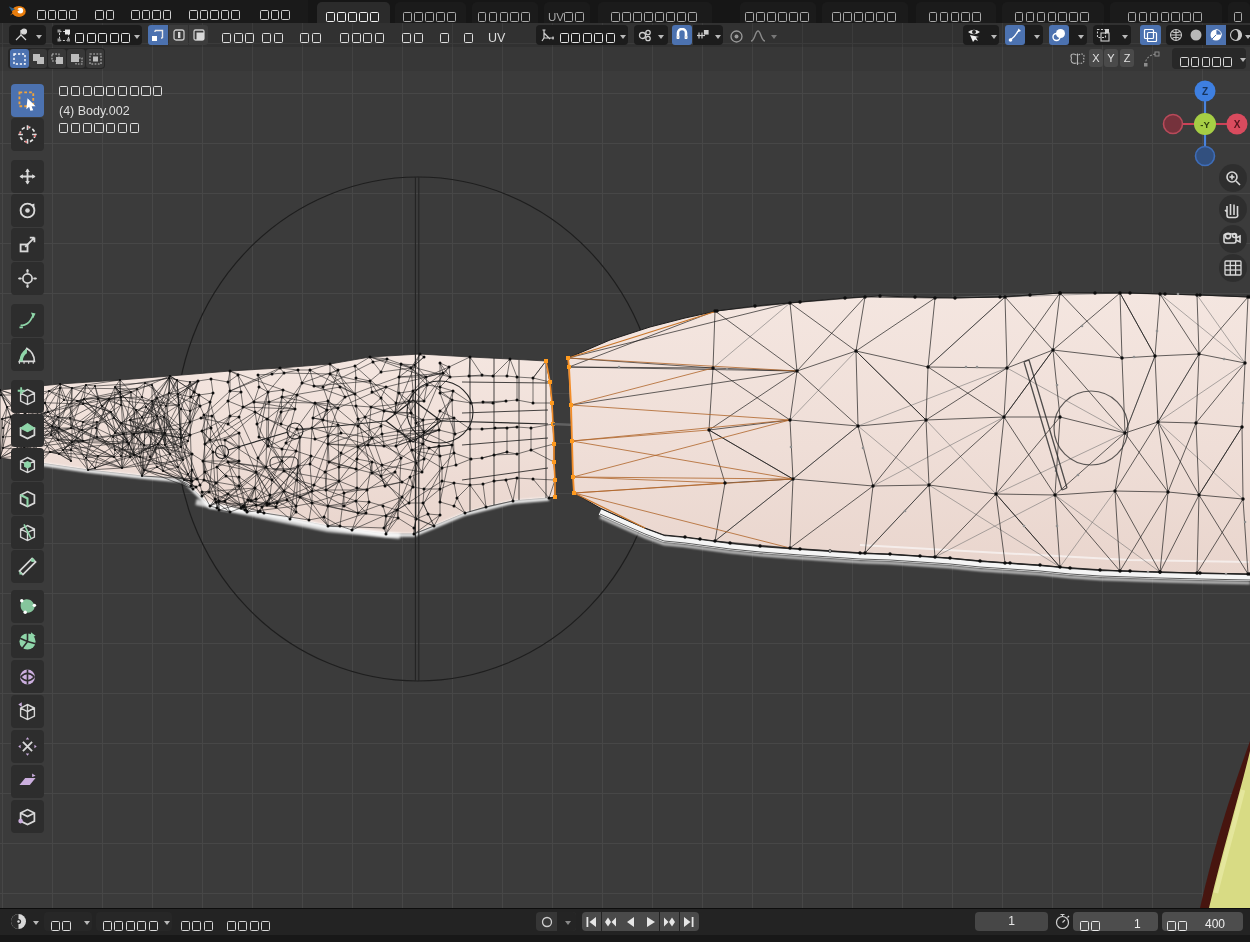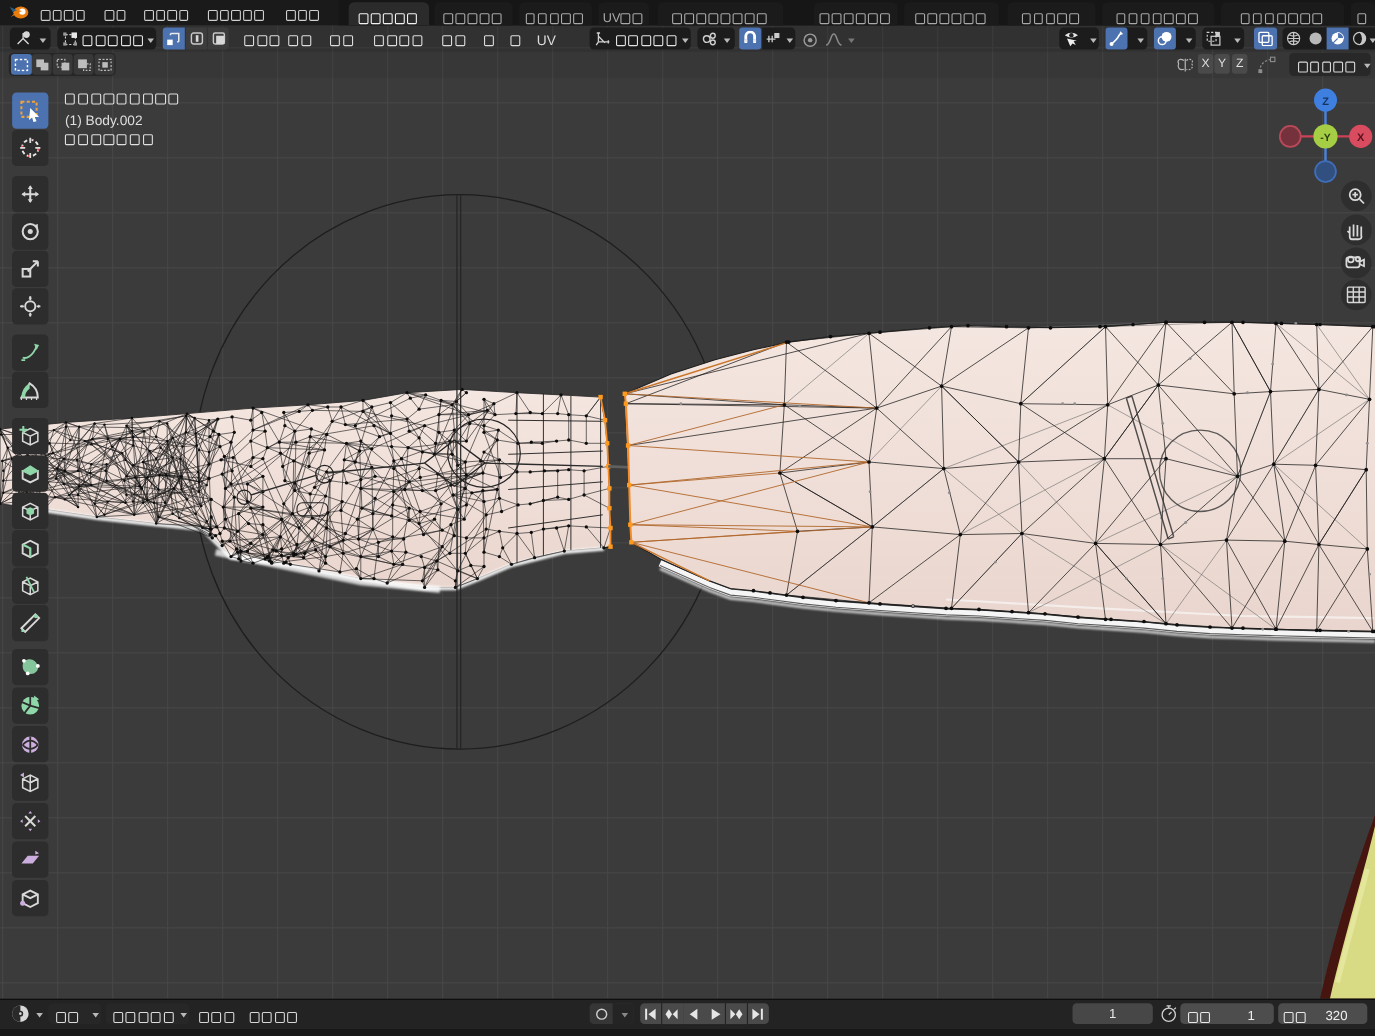--- a/index.html
+++ b/index.html
@@ -1004,21 +1004,21 @@
     <svg class="ab" style="left:16px;top:770px" width="23" height="23" viewBox="0 0 20 20">
       <path d="M3 13 L8 7 L17 7 L12 13 Z" fill="#cbaede"></path>
       <path d="M14 3 L17 5 L14 6 Z" fill="#cbaede"></path>
     </svg>
     <div class="tool" style="top:800px;background:#2d2d2d"></div>
     <svg class="ab" style="left:16px;top:805px" width="23" height="23" viewBox="0 0 20 20">
       <path d="M4 7 L10 4 L16 7 L16 14 L10 17 L4 14 Z M4 7 L10 10 L16 7" fill="none" stroke="#d8d8d8" stroke-width="1.5"></path>
       <circle cx="4" cy="14" r="2" fill="#cbaede"></circle>
     </svg>
 <div class="ab" style="left:59px;top:82px;"><i class="k" style="width:9.2px;height:10.5px;border-color:#e0e0e0;border-width:1.25px;margin-right:2.6px"></i><i class="k" style="width:9.2px;height:10.5px;border-color:#e0e0e0;border-width:1.25px;margin-right:2.6px"></i><i class="k" style="width:9.2px;height:10.5px;border-color:#e0e0e0;border-width:1.25px;margin-right:2.6px"></i><i class="k" style="width:9.2px;height:10.5px;border-color:#e0e0e0;border-width:1.25px;margin-right:2.6px"></i><i class="k" style="width:9.2px;height:10.5px;border-color:#e0e0e0;border-width:1.25px;margin-right:2.6px"></i><i class="k" style="width:9.2px;height:10.5px;border-color:#e0e0e0;border-width:1.25px;margin-right:2.6px"></i><i class="k" style="width:9.2px;height:10.5px;border-color:#e0e0e0;border-width:1.25px;margin-right:2.6px"></i><i class="k" style="width:9.2px;height:10.5px;border-color:#e0e0e0;border-width:1.25px;margin-right:2.6px"></i><i class="k" style="width:9.2px;height:10.5px;border-color:#e0e0e0;border-width:1.25px;margin-right:2.6px"></i></div>
-    <div class="ab" style="left:59px;top:101px;"><span style="color:#dedede;font-size:12.5px">(1) Body.002</span></div>
+    <div class="ab" style="left:59px;top:101px;"><span style="color:#dedede;font-size:12.5px">(4) Body.002</span></div>
     <div class="ab" style="left:59px;top:119px;"><i class="k" style="width:9.2px;height:10.5px;border-color:#e0e0e0;border-width:1.25px;margin-right:2.6px"></i><i class="k" style="width:9.2px;height:10.5px;border-color:#e0e0e0;border-width:1.25px;margin-right:2.6px"></i><i class="k" style="width:9.2px;height:10.5px;border-color:#e0e0e0;border-width:1.25px;margin-right:2.6px"></i><i class="k" style="width:9.2px;height:10.5px;border-color:#e0e0e0;border-width:1.25px;margin-right:2.6px"></i><i class="k" style="width:9.2px;height:10.5px;border-color:#e0e0e0;border-width:1.25px;margin-right:2.6px"></i><i class="k" style="width:9.2px;height:10.5px;border-color:#e0e0e0;border-width:1.25px;margin-right:2.6px"></i><i class="k" style="width:9.2px;height:10.5px;border-color:#e0e0e0;border-width:1.25px;margin-right:2.6px"></i></div>
 <svg class="ab" style="left:1158px;top:76px" width="92" height="210" viewBox="0 0 92 210">
 <g stroke-width="2.2">
         <line x1="47" y1="22" x2="47" y2="71" stroke="#4a83dd"></line>
         <line x1="20" y1="48" x2="75" y2="48" stroke="#cc4257"></line>
       </g>
 <circle cx="47" cy="15" r="10.5" fill="#3e7fe0"></circle>
       <text x="47" y="19" font-size="10" font-weight="bold" text-anchor="middle" fill="#16335c">Z</text>
 <circle cx="47" cy="80" r="9.5" fill="#32507f" stroke="#3e6db9" stroke-width="1.6"></circle>
 <circle cx="79" cy="48" r="10.5" fill="#d94b5e"></circle>
@@ -1106,15 +1106,15 @@
       <g fill="none" stroke="#cfcfcf" stroke-width="1.2">
         <circle cx="8.5" cy="9.5" r="6"></circle>
         <path d="M8.5 9.5 L11 7 M6.5 1.5 H10.5 M8.5 1.5 V3.5 M13.5 4.5 L15 3"></path>
       </g>
     </svg>
     <div class="bpill" style="left:1073px;top:912px;width:85px;height:19px;background:#4d4d4d"></div>
     <div class="ab" style="left:1080px;top:917px;"><i class="k" style="width:9px;height:10px;border-color:#e8e8e8;border-width:1.25px;margin-right:2.4px"></i><i class="k" style="width:9px;height:10px;border-color:#e8e8e8;border-width:1.25px;margin-right:2.4px"></i></div>
     <div class="ab" style="left:1134px;top:914px;"><span style="color:#efefef;font-size:12px">1</span></div>
     <div class="bpill" style="left:1162px;top:912px;width:81px;height:19px;background:#4d4d4d"></div>
     <div class="ab" style="left:1167px;top:917px;"><i class="k" style="width:9px;height:10px;border-color:#e8e8e8;border-width:1.25px;margin-right:2.4px"></i><i class="k" style="width:9px;height:10px;border-color:#e8e8e8;border-width:1.25px;margin-right:2.4px"></i></div>
-    <div class="ab" style="left:1205px;top:914px;"><span style="color:#efefef;font-size:12px">320</span></div>
+    <div class="ab" style="left:1205px;top:914px;"><span style="color:#efefef;font-size:12px">400</span></div>
     <div class="ab" style="left:33px;top:936px;width:24px;height:6px;background:#4c72b0;border-radius:3px 3px 0 0"></div>
 <div id="bbar2"></div>
 </div>
 </body></html>

